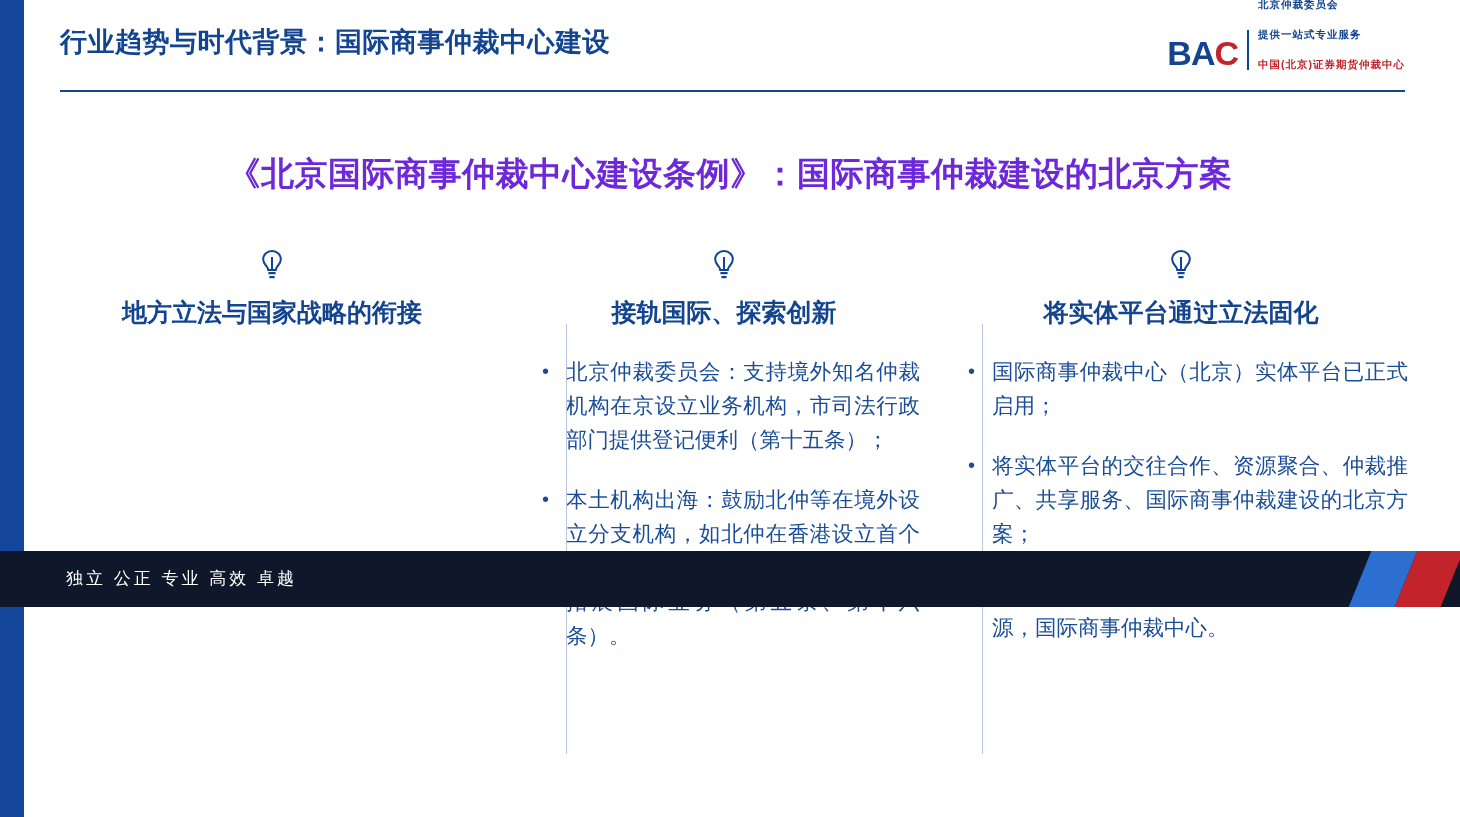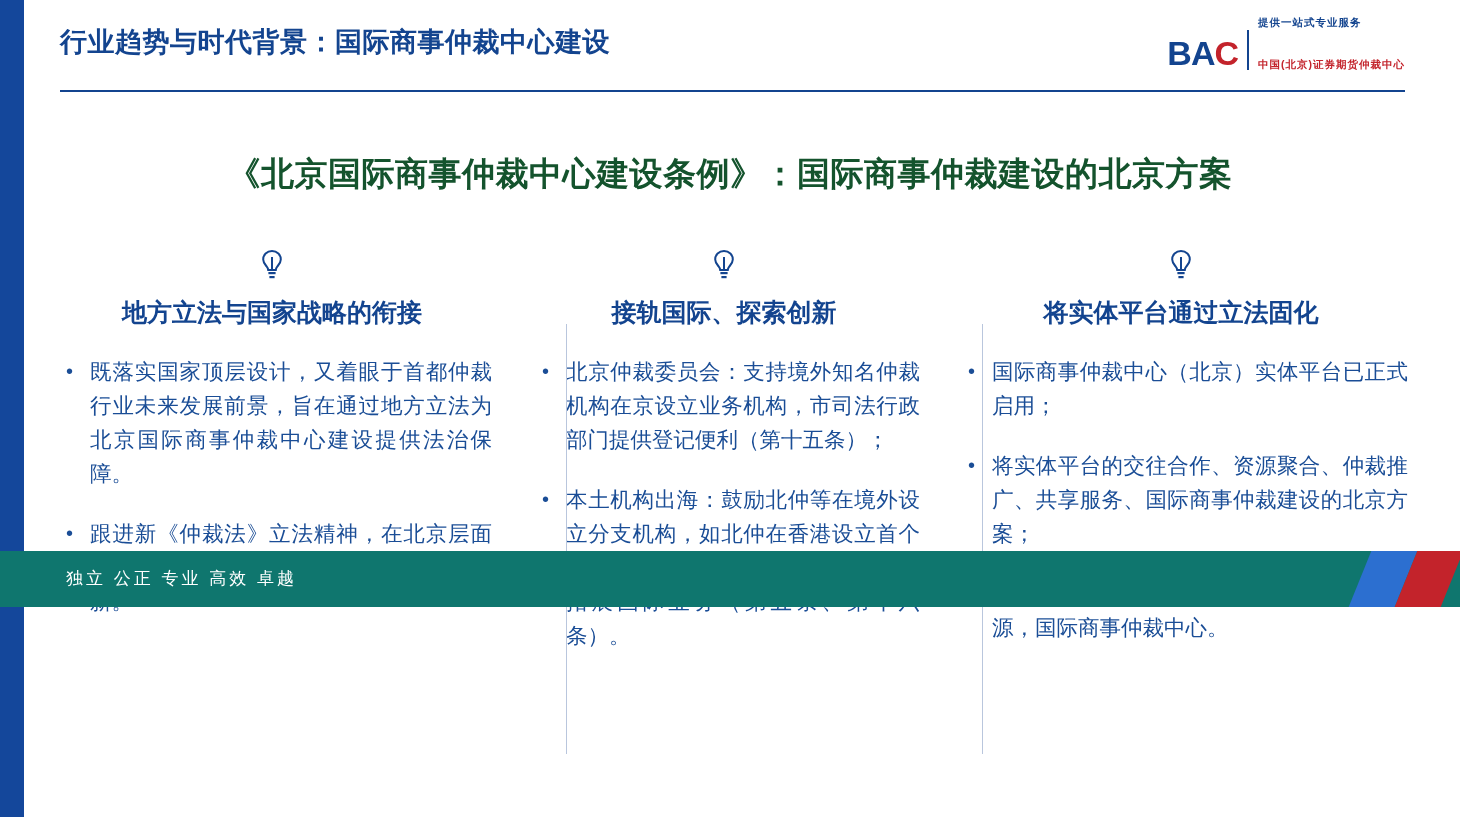--- a/index.html
+++ b/index.html
@@ -89,33 +89,32 @@
   .logo-cn span {
     font-size: 10.5px;
     font-weight: bold;
     color: #13448f;
     line-height: 12px;
     letter-spacing: 1px;
     white-space: nowrap;
   }
   .logo-cn span.red {
     color: #c3232b;
-    margin-top: 12px;
   }
 
   
   .main-title {
     position: absolute;
     left: 0;
     right: 0;
     top: 152px;
     text-align: center;
     font-size: 33px;
     font-weight: bold;
-    color: #14532d;
+    color: #6d28d9;
     letter-spacing: 0.5px;
     white-space: nowrap;
   }
 
   
   .columns {
     position: absolute;
     left: 52px;
     top: 248px;
     right: 52px;
@@ -182,21 +181,21 @@
     color: #1a4d96;
   }
 
   
   .footer {
     position: absolute;
     left: 0;
     bottom: 0;
     width: 1460px;
     height: 56px;
-    background: #0f766e;
+    background: #0f172a;
     overflow: hidden;
   }
   .footer-text {
     position: absolute;
     left: 66px;
     top: 0;
     height: 56px;
     line-height: 56px;
     color: #ffffff;
     font-size: 17px;
@@ -252,24 +251,20 @@
         <span class="bulb">
           <svg width="26" height="34" viewBox="0 0 26 34" aria-hidden="true">
             <path d="M13 3 C7.8 3 4.2 6.9 4.2 11.4 C4.2 14.6 6.1 16.6 7.6 18.4 C8.6 19.6 9.1 20.6 9.2 22 L16.8 22 C16.9 20.6 17.4 19.6 18.4 18.4 C19.9 16.6 21.8 14.6 21.8 11.4 C21.8 6.9 18.2 3 13 3 Z" fill="none" stroke="#13448f" stroke-width="2"></path>
             <line x1="13" y1="9" x2="13" y2="22" stroke="#13448f" stroke-width="2"></line>
             <rect x="9.4" y="24" width="7.2" height="2.2" fill="#13448f"></rect>
             <rect x="10.4" y="28" width="5.2" height="2.2" fill="#13448f"></rect>
           </svg>
         </span>
         <span class="col-head-text">地方立法与国家战略的衔接</span>
       </div>
-      <ul class="points">
-        <li>既落实国家顶层设计，又着眼于首都仲裁行业未来发展前景，旨在通过地方立法为北京国际商事仲裁中心建设提供法治保障。</li>
-        <li>跟进新《仲裁法》立法精神，在北京层面优化服务生态、推动国际接轨与机制创新。</li>
-      </ul>
     </div>
 
     <div class="col col-2">
       <div class="col-head">
         <span class="bulb">
           <svg width="26" height="34" viewBox="0 0 26 34" aria-hidden="true">
             <path d="M13 3 C7.8 3 4.2 6.9 4.2 11.4 C4.2 14.6 6.1 16.6 7.6 18.4 C8.6 19.6 9.1 20.6 9.2 22 L16.8 22 C16.9 20.6 17.4 19.6 18.4 18.4 C19.9 16.6 21.8 14.6 21.8 11.4 C21.8 6.9 18.2 3 13 3 Z" fill="none" stroke="#13448f" stroke-width="2"></path>
             <line x1="13" y1="9" x2="13" y2="22" stroke="#13448f" stroke-width="2"></line>
             <rect x="9.4" y="24" width="7.2" height="2.2" fill="#13448f"></rect>
             <rect x="10.4" y="28" width="5.2" height="2.2" fill="#13448f"></rect>

